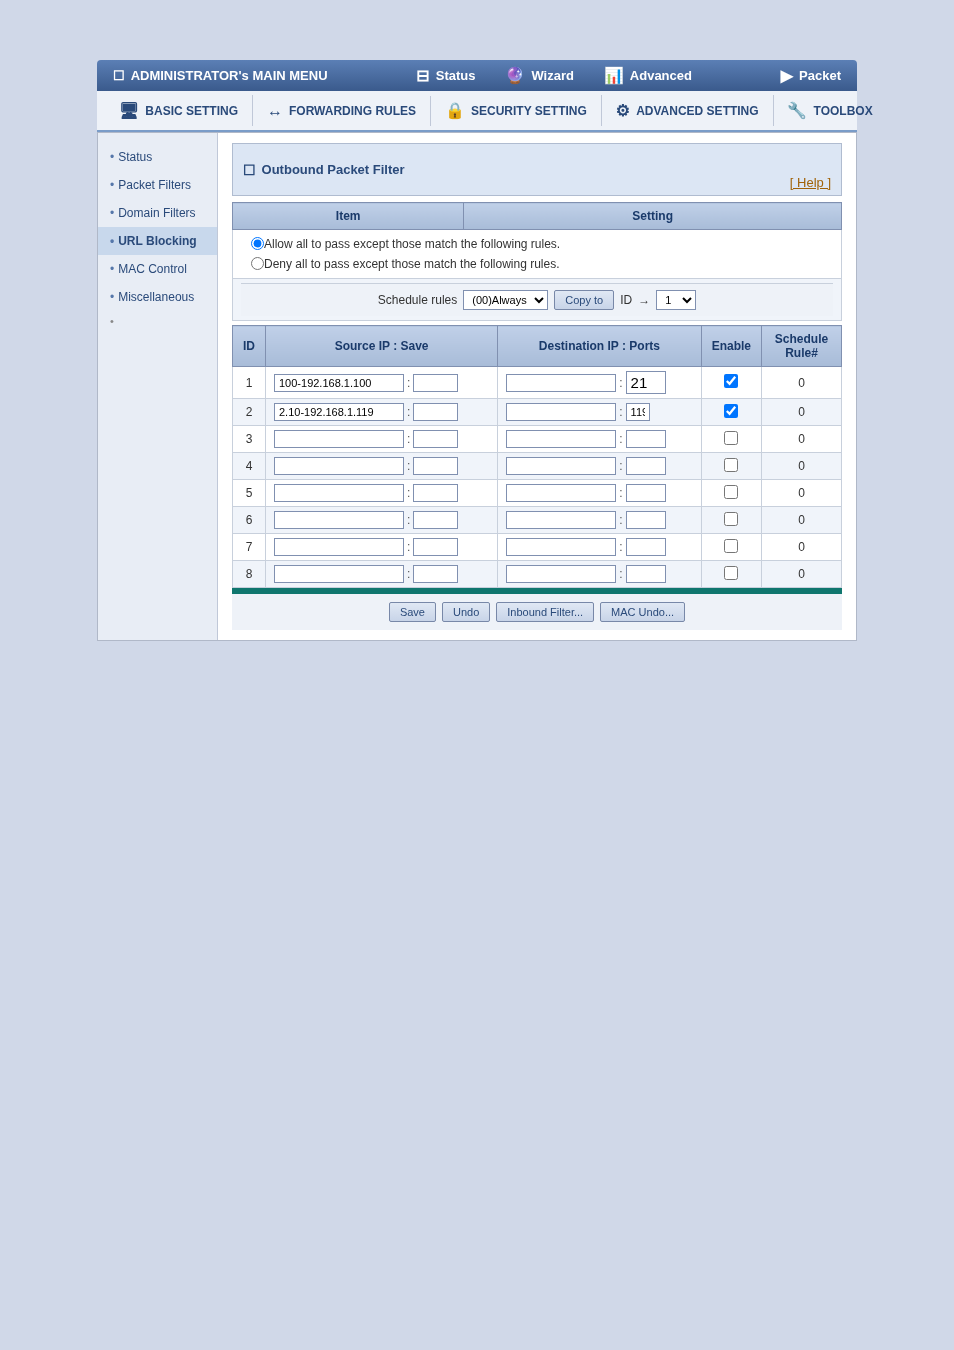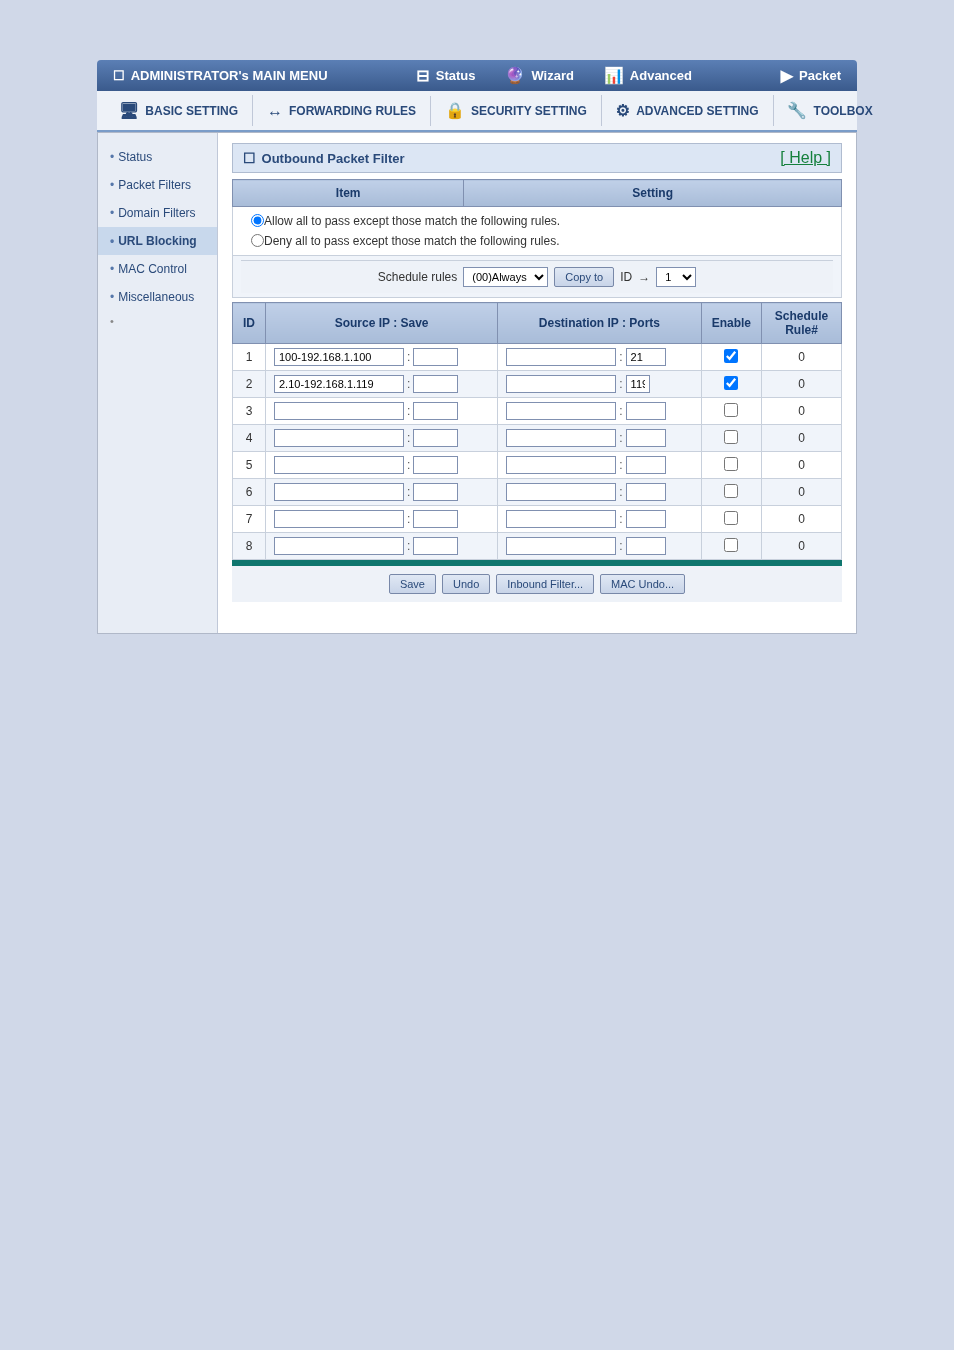--- a/index.html
+++ b/index.html
@@ -113,24 +113,25 @@
       align-items: center;
       gap: 6px;
       font-size: 13px;
       font-weight: bold;
       color: #2a4a7a;
     }
     .panel-title-icon {
       font-size: 14px;
     }
     .help-link {
-      color: #15803d;
+      color: #a16207;
       text-decoration: underline;
-      font-size: 16px;
+      font-size: 13px;
       cursor: pointer;
+      margin-top: 26px;
     }
 
     
     .main-table {
       width: 100%;
       border-collapse: collapse;
       border: 1px solid #b0bcd0;
     }
     .main-table th {
       background: linear-gradient(to bottom, #c0d0e8, #a8bcd8);
@@ -351,21 +352,21 @@
                 <div style="display:flex;align-items:center;gap:3px;">
     <input type="text" value="100-192.168.1.100" style="width: 130px; font-size: 11px;">
     <span style="color:#555;">:</span>
     <input type="text" value="" style="width: 45px; font-size: 11px;">
   </div>
               </td>
               <td>
                 <div style="display:flex;align-items:center;gap:3px;">
     <input type="text" value="" style="width: 110px; font-size: 11px;">
     <span style="color:#555;">:</span>
-    <input type="text" value="21" style="width: 40px; font-size: 11px;">
+    <input type="text" value="21" style="width: 40px; font-size: 15px;">
   </div>
               </td>
               <td class="enable-cell"><input type="checkbox" class="checkbox-styled" checked="" style=""></td>
               <td class="schedule-cell">0</td>
             </tr>
             <tr>
               <td class="id-cell">2</td>
               <td>
                 <div style="display:flex;align-items:center;gap:3px;">
     <input type="text" value="2.10-192.168.1.119" style="width: 130px; font-size: 11px;">

